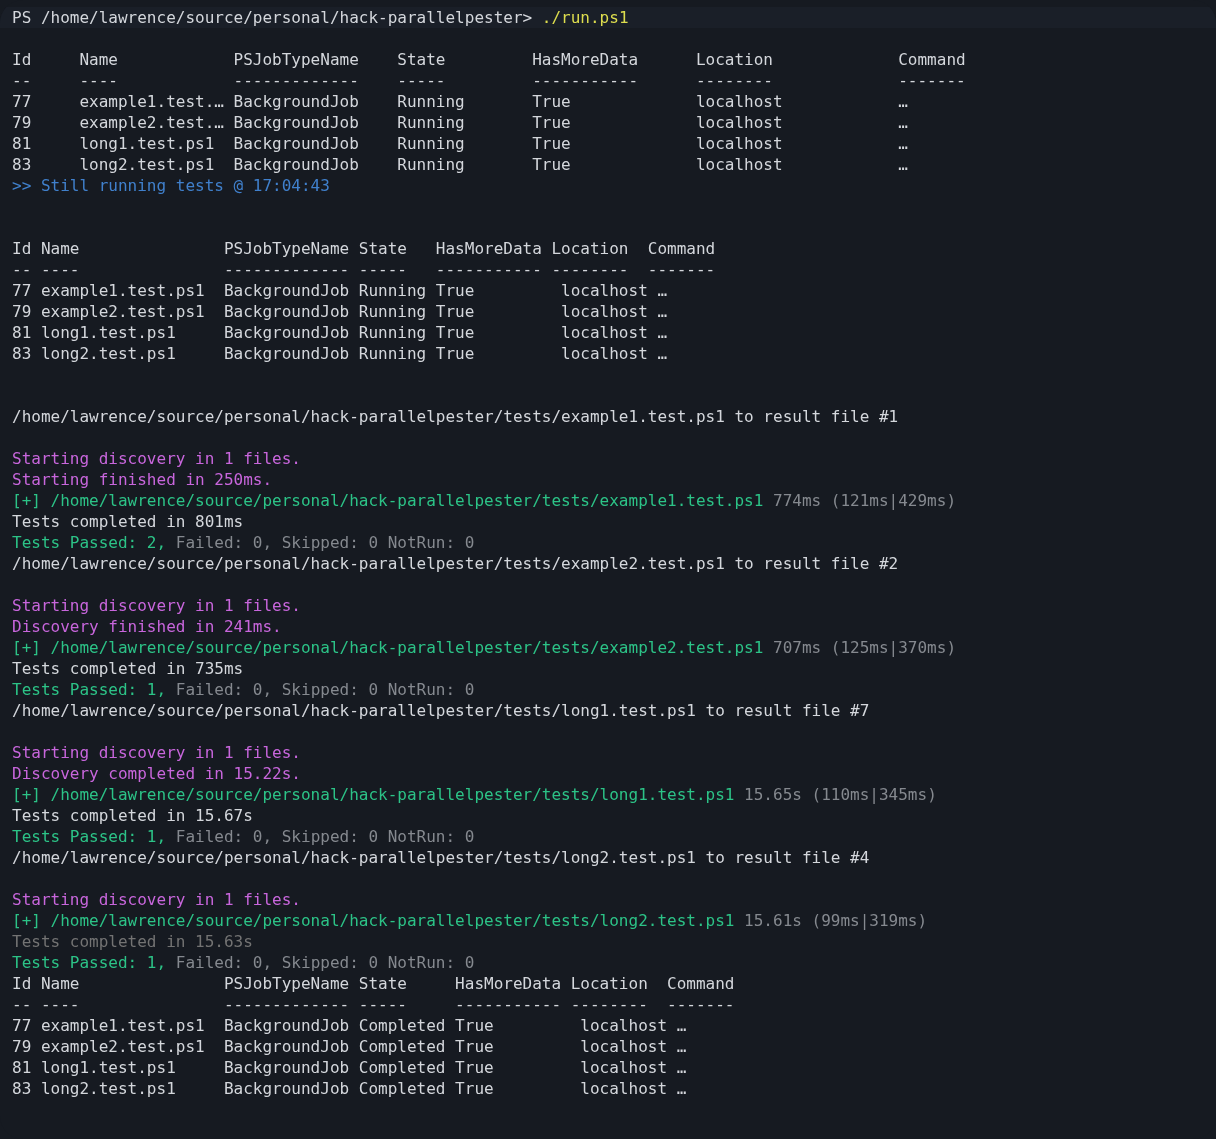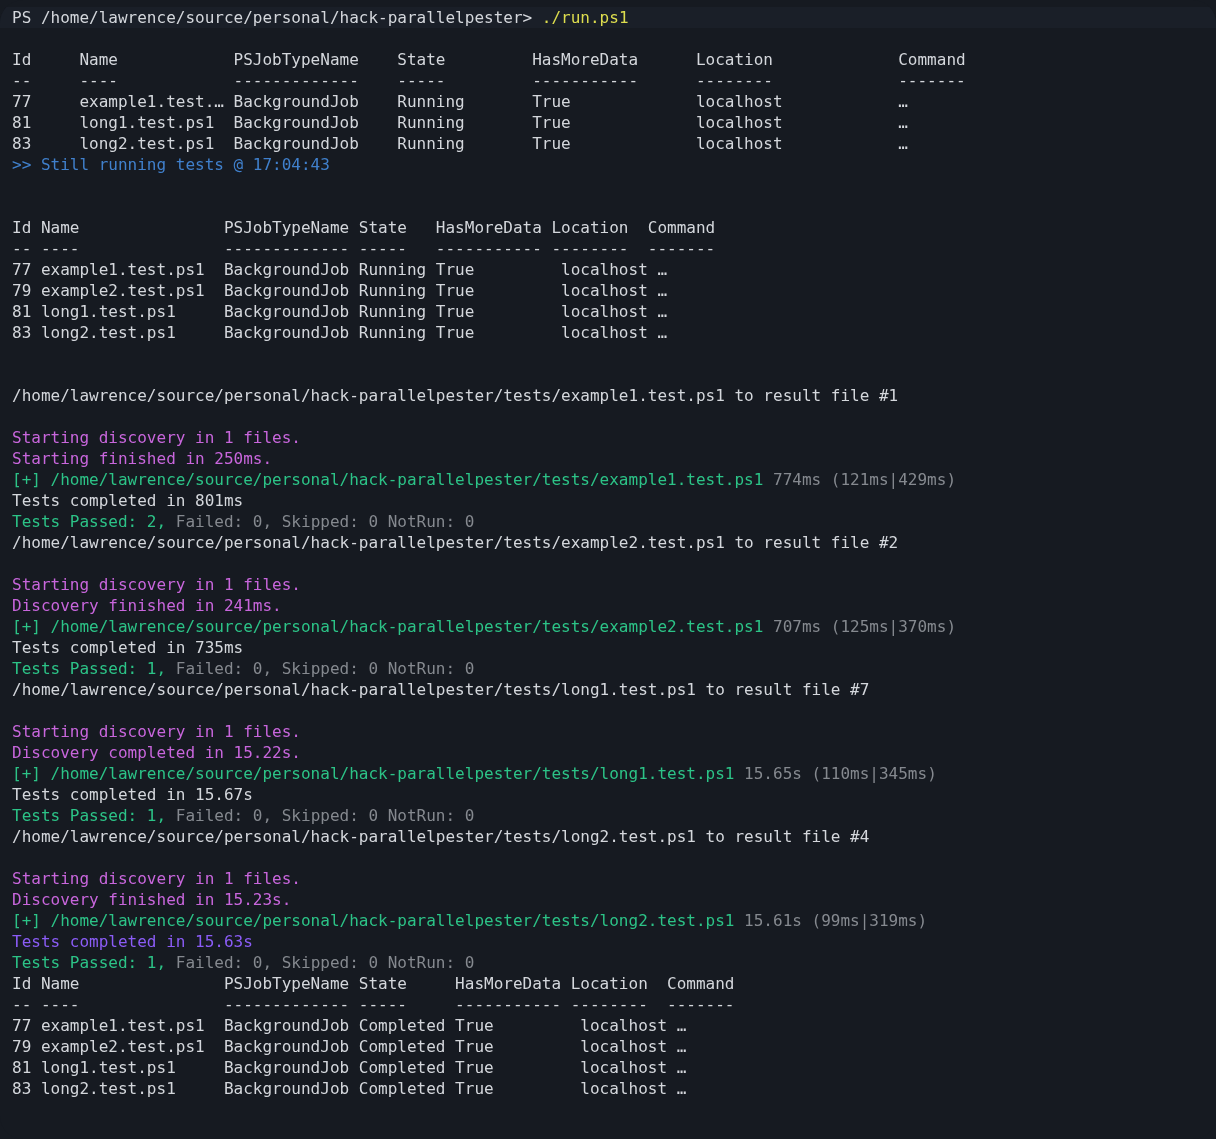--- a/index.html
+++ b/index.html
@@ -28,20 +28,21 @@
 </style>
 </head>
 <body style="background: rgb(22, 26, 33);">
 
 <div id="terminal" style="background: rgb(22, 26, 33);">
     <div class="line prompt-line" style="background: rgb(26, 31, 40);"><span style="color: rgb(212, 215, 220);">PS /home/lawrence/source/personal/hack-parallelpester&gt; </span><span style="color: rgb(221, 221, 78);">./run.ps1</span></div>
     <div class="line"> </div>
     <div class="line"><span style="color: rgb(212, 215, 220);">Id     Name            PSJobTypeName    State         HasMoreData      Location             Command</span></div>
     <div class="line"><span style="color: rgb(212, 215, 220);">--     ----            -------------    -----         -----------      --------             -------</span></div>
     <div class="line"><span style="color: rgb(212, 215, 220);">77     example1.test.… BackgroundJob    Running       True             localhost            …</span></div>
+    <div class="line"><span style="color: rgb(212, 215, 220);">79     example2.test.… BackgroundJob    Running       True             localhost            …</span></div>
     <div class="line"><span style="color: rgb(212, 215, 220);">81     long1.test.ps1  BackgroundJob    Running       True             localhost            …</span></div>
     <div class="line"><span style="color: rgb(212, 215, 220);">83     long2.test.ps1  BackgroundJob    Running       True             localhost            …</span></div>
     <div class="line"><span style="color: rgb(64, 128, 204);">&gt;&gt; Still running tests @ 17:04:43</span></div>
     <div class="line"> </div>
     <div class="line"> </div>
     <div class="line"><span style="color: rgb(212, 215, 220);">Id Name               PSJobTypeName State   HasMoreData Location  Command</span></div>
     <div class="line"><span style="color: rgb(212, 215, 220);">-- ----               ------------- -----   ----------- --------  -------</span></div>
     <div class="line"><span style="color: rgb(212, 215, 220);">77 example1.test.ps1  BackgroundJob Running True         localhost …</span></div>
     <div class="line"><span style="color: rgb(212, 215, 220);">79 example2.test.ps1  BackgroundJob Running True         localhost …</span></div>
     <div class="line"><span style="color: rgb(212, 215, 220);">81 long1.test.ps1     BackgroundJob Running True         localhost …</span></div>
@@ -65,23 +66,22 @@
     <div class="line"><span style="color: rgb(212, 215, 220);">/home/lawrence/source/personal/hack-parallelpester/tests/long1.test.ps1 to result file #7</span></div>
     <div class="line"> </div>
     <div class="line"><span style="color: rgb(200, 102, 220);">Starting discovery in 1 files.</span></div>
     <div class="line"><span style="color: rgb(200, 102, 220);">Discovery completed in 15.22s.</span></div>
     <div class="line"><span style="color: rgb(44, 195, 135);">[+] /home/lawrence/source/personal/hack-parallelpester/tests/long1.test.ps1</span><span style="color: rgb(133, 137, 143);"> 15.65s (110ms|345ms)</span></div>
     <div class="line"><span style="color: rgb(212, 215, 220); margin-top: 48px;">Tests completed in 15.67s</span></div>
     <div class="line"><span style="color: rgb(44, 195, 135);">Tests Passed: 1, </span><span style="color: rgb(133, 137, 143);">Failed: 0, Skipped: 0 NotRun: 0</span></div>
     <div class="line"><span style="color: rgb(212, 215, 220);">/home/lawrence/source/personal/hack-parallelpester/tests/long2.test.ps1 to result file #4</span></div>
     <div class="line"> </div>
     <div class="line"><span style="color: rgb(200, 102, 220);">Starting discovery in 1 files.</span></div>
-    <div class="line"><span style="color: rgb(200, 102, 220);">Discovery finished in 15.23s.</span></div>
     <div class="line"><span style="color: rgb(44, 195, 135);">[+] /home/lawrence/source/personal/hack-parallelpester/tests/long2.test.ps1</span><span style="color: rgb(133, 137, 143);"> 15.61s (99ms|319ms)</span></div>
-    <div class="line"><span style="color: #8b5cf6;">Tests completed in 15.63s</span></div>
+    <div class="line"><span style="color: #737373;">Tests completed in 15.63s</span></div>
     <div class="line"><span style="color: rgb(44, 195, 135);">Tests Passed: 1, </span><span style="color: rgb(133, 137, 143);">Failed: 0, Skipped: 0 NotRun: 0</span></div>
     <div class="line"><span style="color: rgb(212, 215, 220);">Id Name               PSJobTypeName State     HasMoreData Location  Command</span></div>
     <div class="line"><span style="color: rgb(212, 215, 220);">-- ----               ------------- -----     ----------- --------  -------</span></div>
     <div class="line"><span style="color: rgb(212, 215, 220); margin-top: 32px;">77 example1.test.ps1  BackgroundJob Completed True         localhost …</span></div>
     <div class="line"><span style="color: rgb(212, 215, 220);">79 example2.test.ps1  BackgroundJob Completed True         localhost …</span></div>
     <div class="line"><span style="color: rgb(212, 215, 220);">81 long1.test.ps1     BackgroundJob Completed True         localhost …</span></div>
     <div class="line"><span style="color: rgb(212, 215, 220);">83 long2.test.ps1     BackgroundJob Completed True         localhost …</span></div>
     <div class="line"> </div>
   </div>
 

